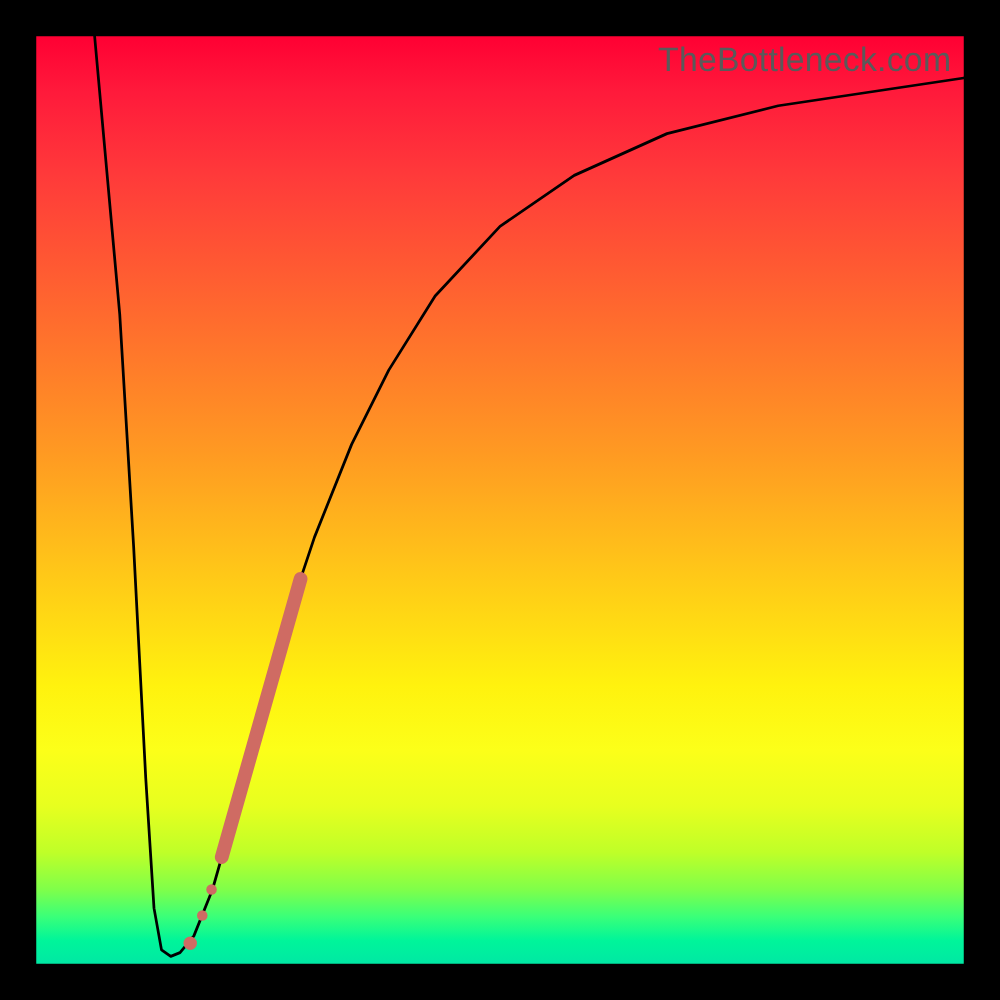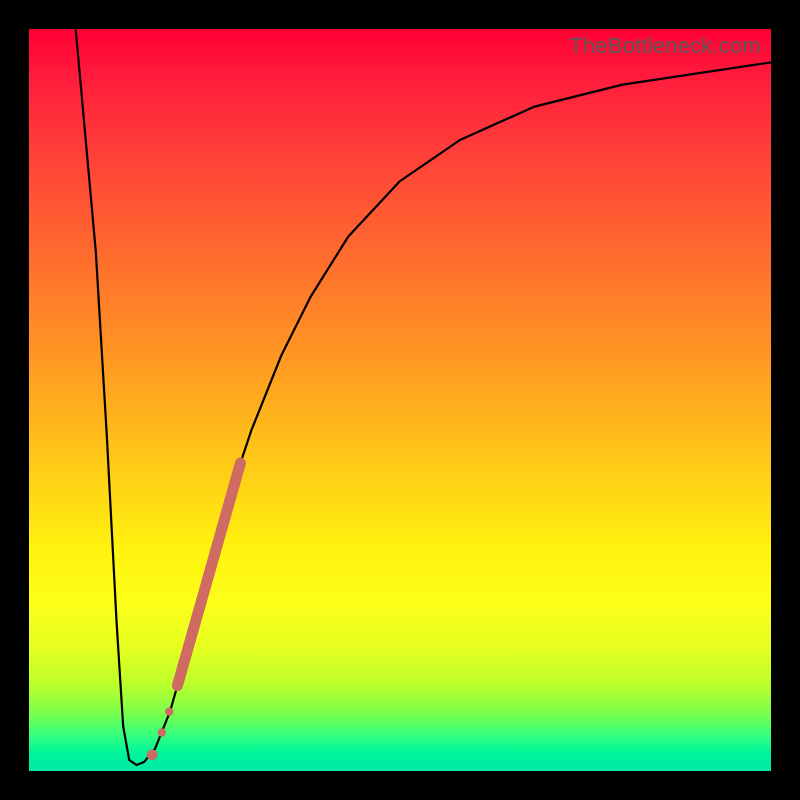--- a/index.html
+++ b/index.html
@@ -37,21 +37,21 @@
       #7fff4a 92%,
       #38ff7a 95%,
       #00f59a 97.5%,
       #00e8a4 100%);
   }
   .watermark {
     position: absolute;
     top: 4px;
     right: 10px;
     color: #5a5a5a;
-    font-size: 22px;
+    font-size: 27px;
     font-weight: 500;
     letter-spacing: 0.2px;
     user-select: none;
   }
   svg.overlay {
     position: absolute;
     left: 0;
     top: 0;
     width: 742px;
     height: 742px;

